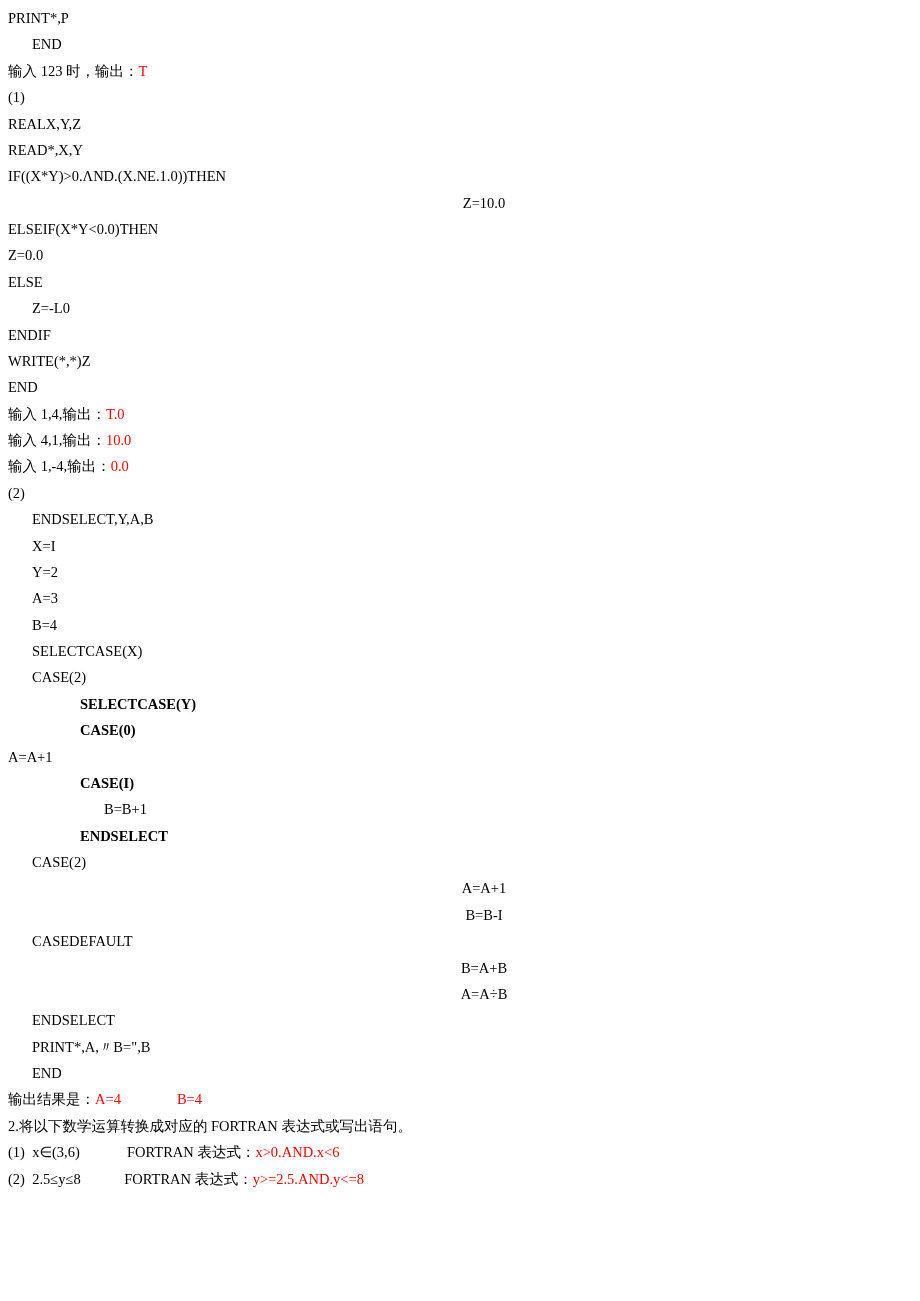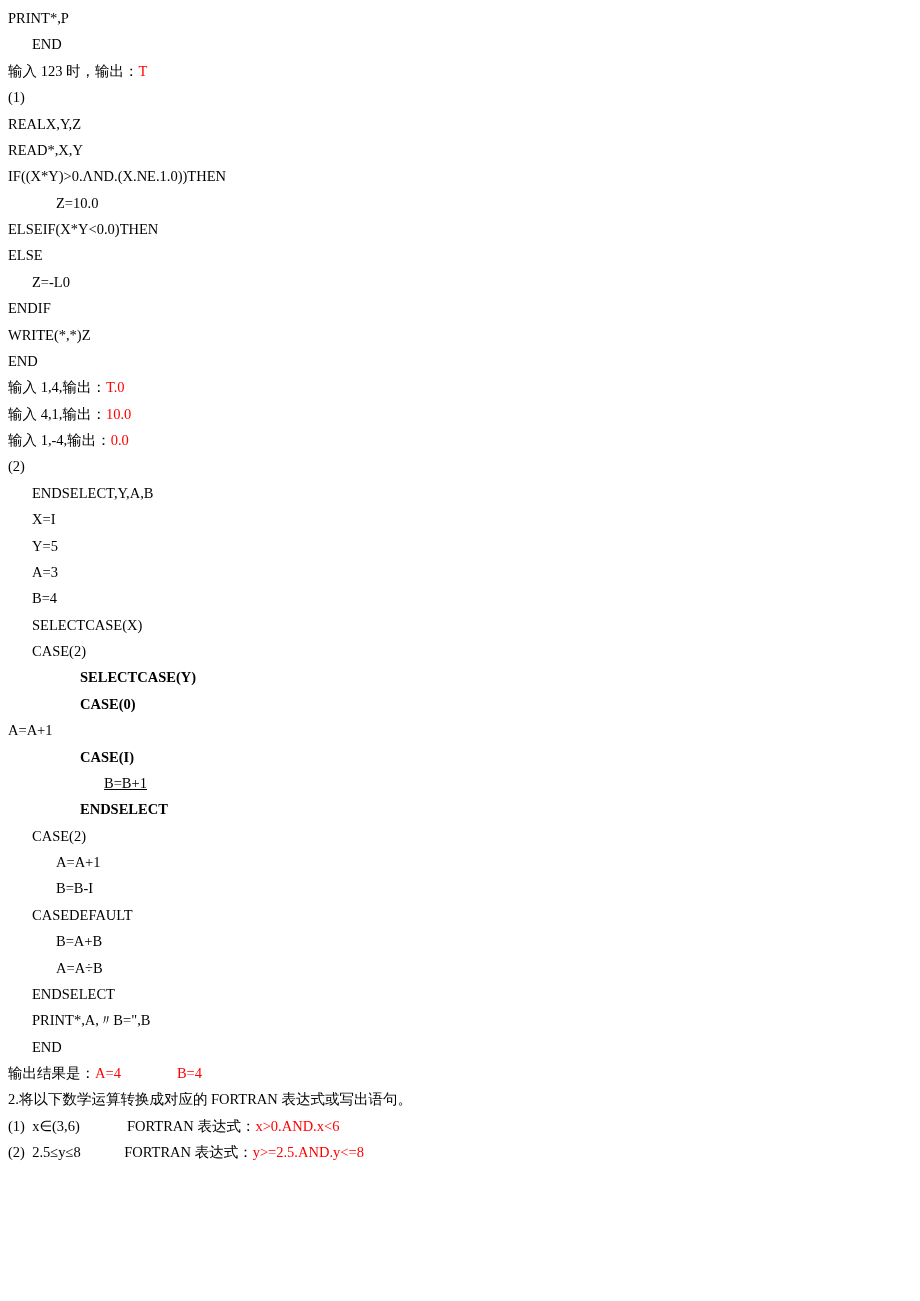--- a/index.html
+++ b/index.html
@@ -13,50 +13,51 @@
   width: 920px;
   box-sizing: border-box;
 }
 .line {
   white-space: pre;
 }
 .red {
   color: #ff0000;
 }
 .ind1 { padding-left: 24px; }
-.ind2 { padding-left: 48px; }
+.ind2 { padding-left: 48px; text-align: center; }
 .ind3 { padding-left: 72px; font-weight: bold; }
-.ind4 { padding-left: 96px; text-decoration: underline; }
+.ind4 { padding-left: 96px; }
 .gap { display: inline-block; width: 56px; }
 </style>
 </head>
 <body>
 
 <div id="content">
     <div class="line"><span>PRINT*,P</span></div>
     <div class="line ind1"><span>END</span></div>
     <div class="line"><span>输入 123 时，输出：</span><span class="red">T</span></div>
     <div class="line"><span>(1)</span></div>
     <div class="line"><span>REALX,Y,Z</span></div>
     <div class="line"><span>READ*,X,Y</span></div>
     <div class="line"><span>IF((X*Y)&gt;0.ΛND.(X.NE.1.0))THEN</span></div>
     <div class="line ind2"><span>Z=10.0</span></div>
     <div class="line"><span>ELSEIF(X*Y&lt;0.0)THEN</span></div>
+    <div class="line"><span>Z=0.0</span></div>
     <div class="line"><span>ELSE</span></div>
     <div class="line ind1"><span>Z=-L0</span></div>
     <div class="line"><span>ENDIF</span></div>
     <div class="line"><span>WRITE(*,*)Z</span></div>
     <div class="line"><span>END</span></div>
     <div class="line"><span>输入 1,4,输出：</span><span class="red">T.0</span></div>
     <div class="line"><span>输入 4,1,输出：</span><span class="red">10.0</span></div>
     <div class="line"><span>输入 1,-4,输出：</span><span class="red">0.0</span></div>
     <div class="line"><span>(2)</span></div>
     <div class="line ind1"><span>ENDSELECT,Y,A,B</span></div>
     <div class="line ind1"><span>X=I</span></div>
-    <div class="line ind1"><span>Y=5</span></div>
+    <div class="line ind1"><span>Y=2</span></div>
     <div class="line ind1"><span>A=3</span></div>
     <div class="line ind1"><span>B=4</span></div>
     <div class="line ind1"><span>SELECTCASE(X)</span></div>
     <div class="line ind1"><span>CASE(2)</span></div>
     <div class="line ind3"><span>SELECTCASE(Y)</span></div>
     <div class="line ind3"><span>CASE(0)</span></div>
     <div class="line"><span>A=A+1</span></div>
     <div class="line ind3"><span>CASE(I)</span></div>
     <div class="line ind4"><span>B=B+1</span></div>
     <div class="line ind3"><span>ENDSELECT</span></div>

